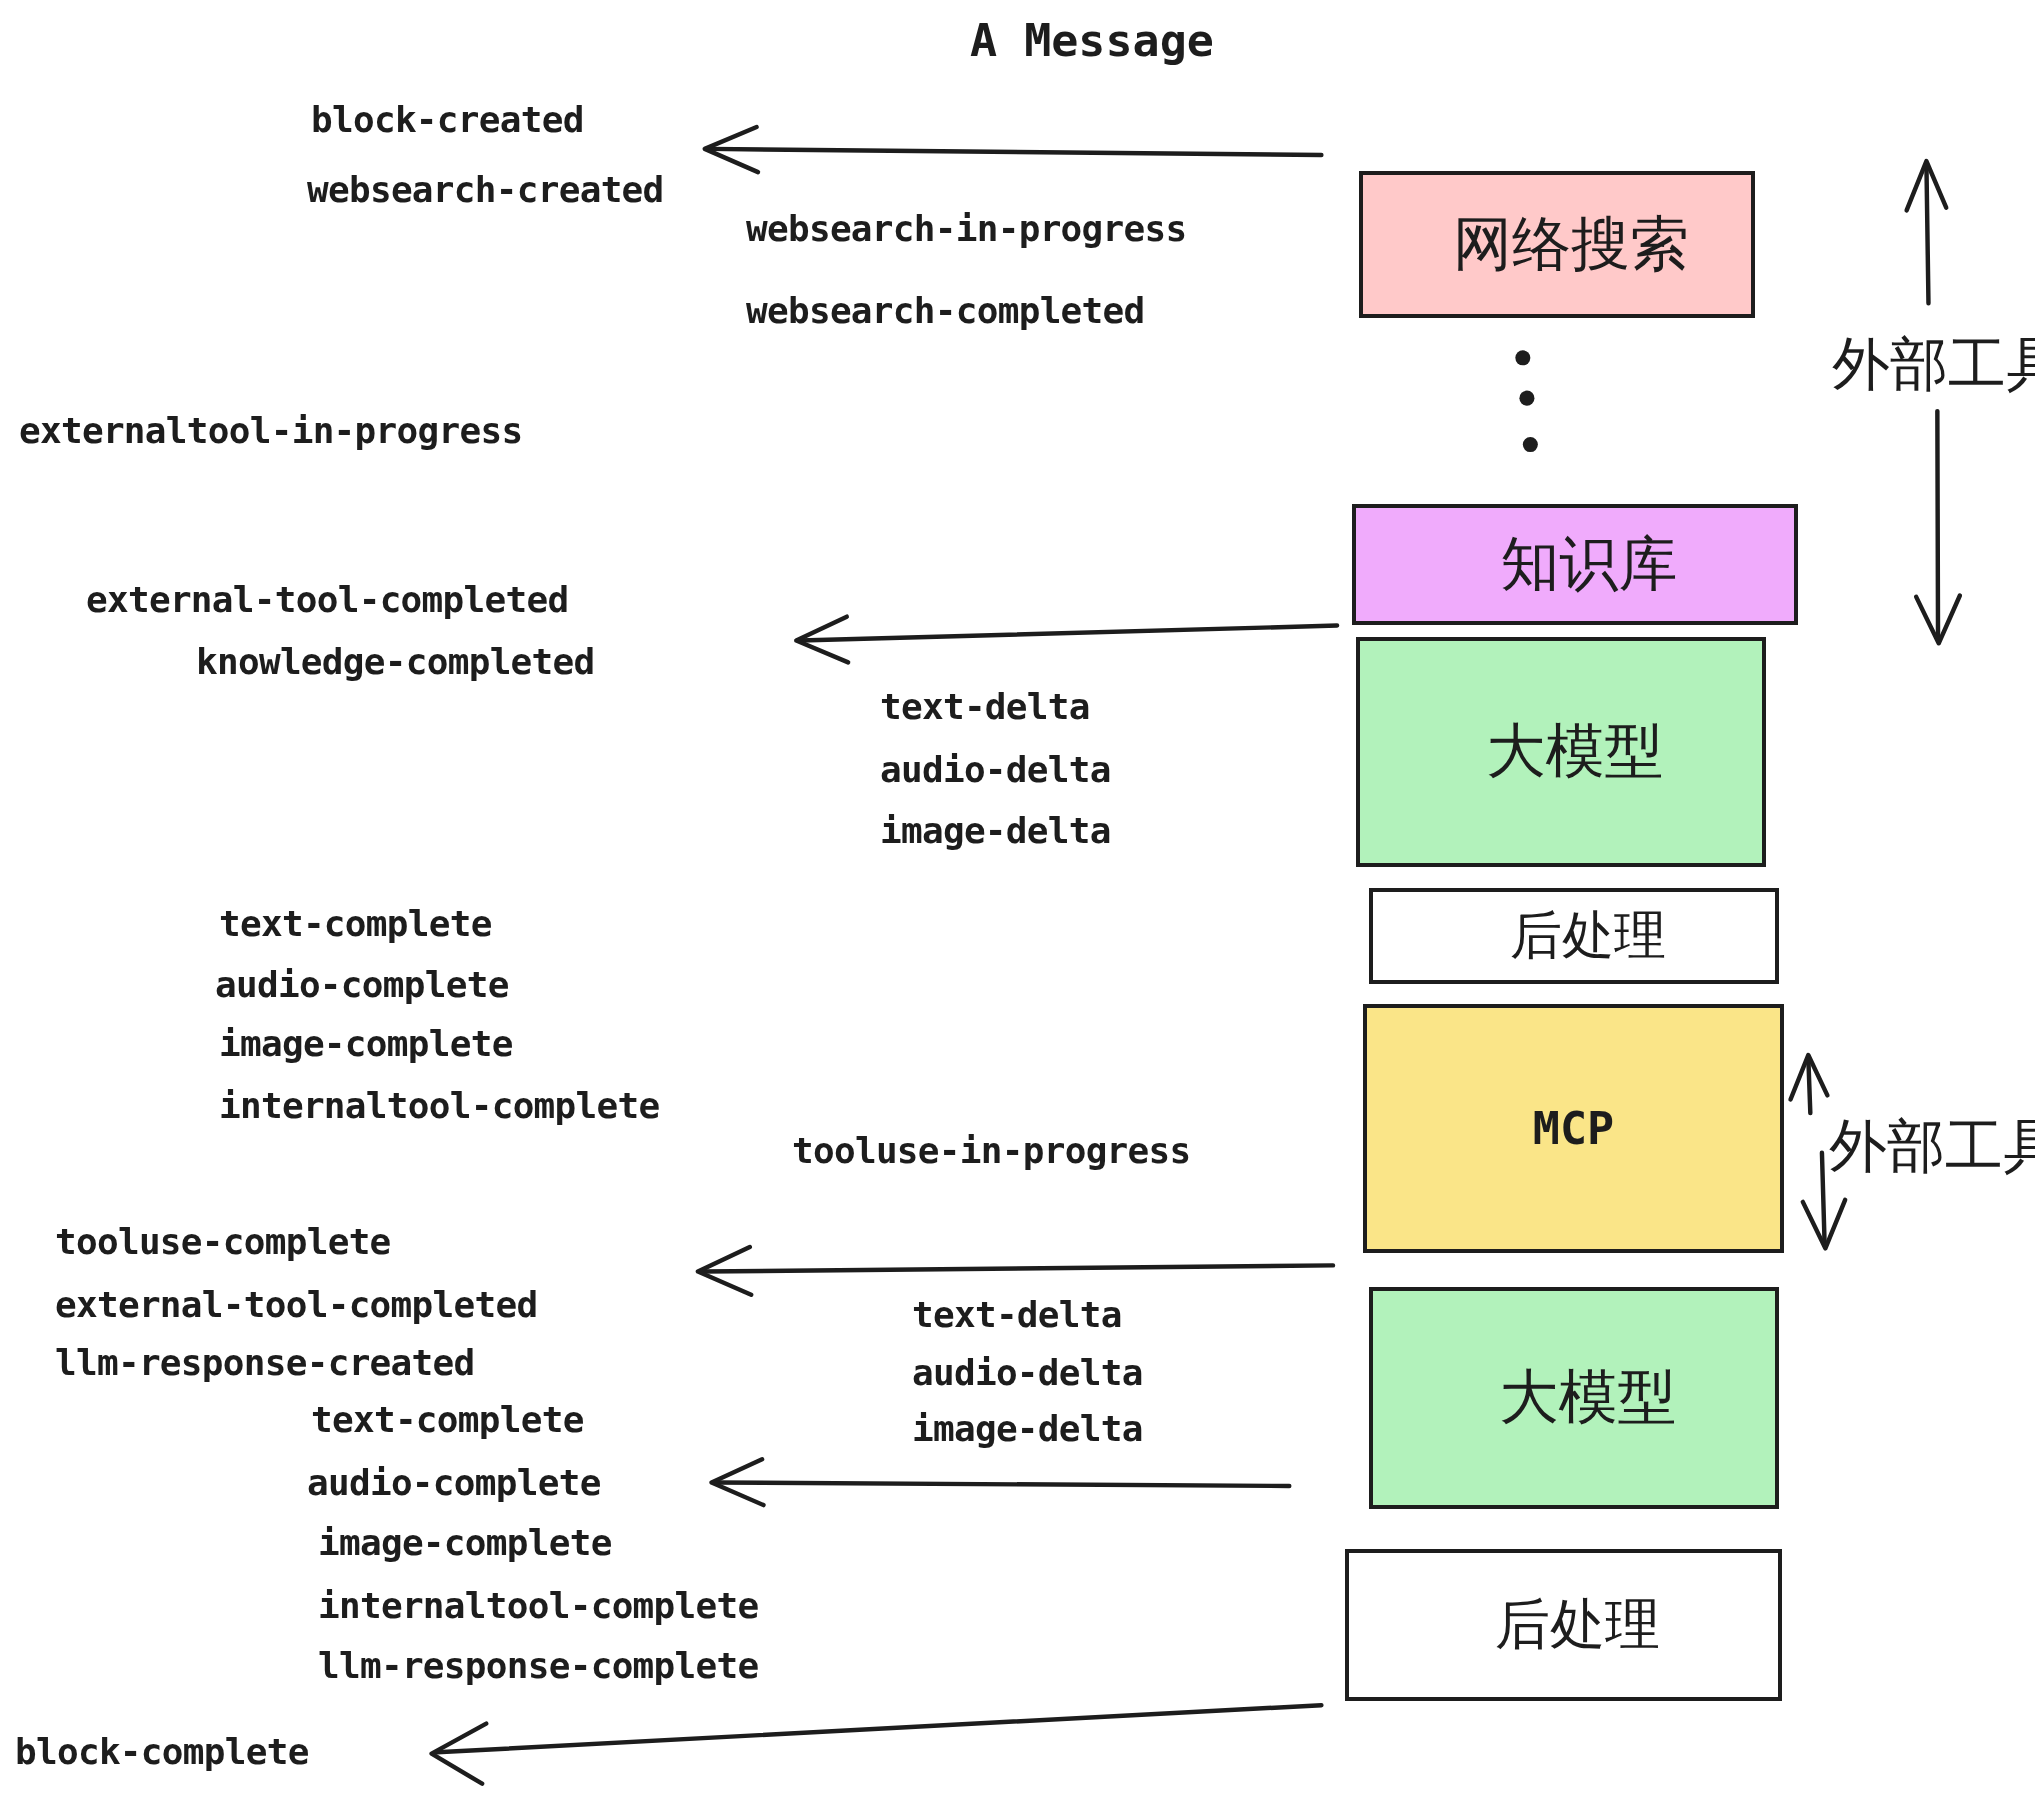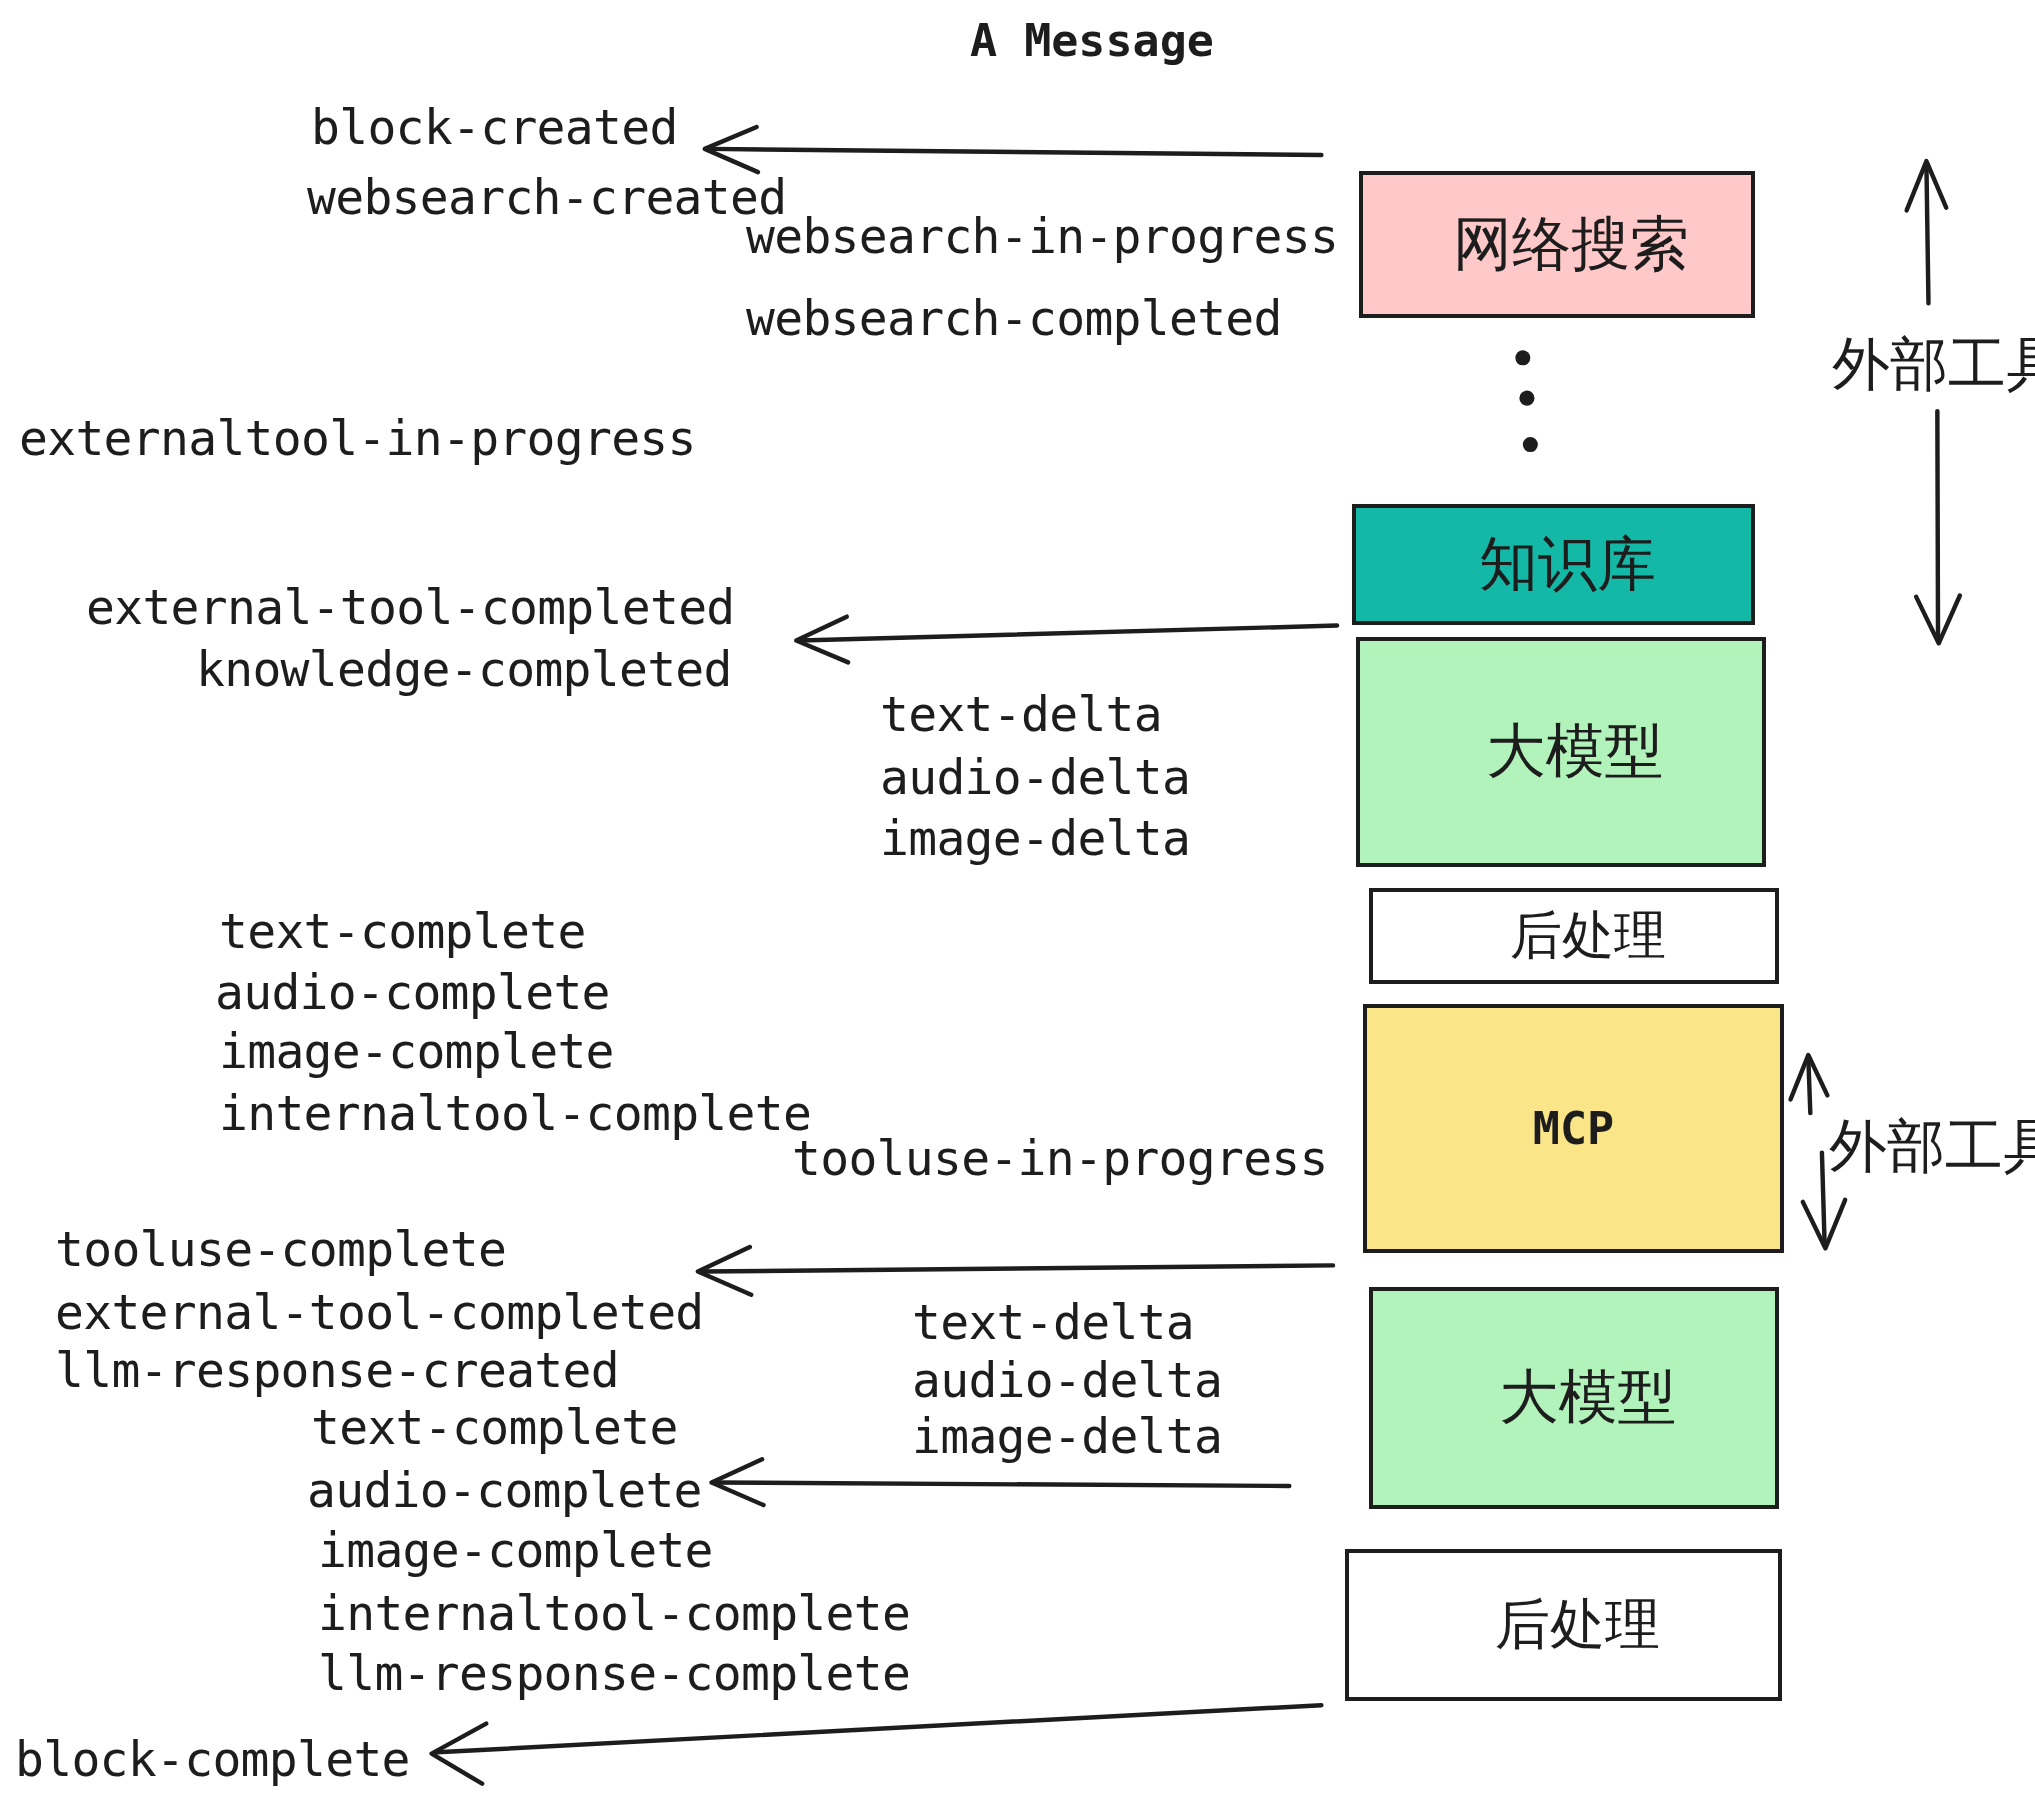--- a/index.html
+++ b/index.html
@@ -14,21 +14,21 @@
   .title{
     position:absolute;
     font-family:"DejaVu Sans Mono", monospace;
     font-size:45px;font-weight:bold;
     white-space:nowrap;
     color:#1d1d1d;
   }
   .evt{
     position:absolute;
     font-family:"DejaVu Sans Mono", monospace;
-    font-size:48px;font-weight:normal;
+    font-size:36px;font-weight:bold;
     white-space:nowrap;
     color:#1d1d1d;
     letter-spacing:-0.7px;
   }
   .box{
     position:absolute;
     border:4.1px solid #1d1d1d;
     display:flex;align-items:center;justify-content:center;
     box-sizing:border-box;
   }
@@ -93,21 +93,21 @@
   <div class="evt" style="left:318px;top:1585px;">internaltool-complete</div>
   <div class="evt" style="left:318px;top:1645px;">llm-response-complete</div>
   <div class="evt" style="left:15px;top:1731px;">block-complete</div>
   <div class="evt" style="left:912px;top:1294px;">text-delta</div>
   <div class="evt" style="left:912px;top:1352px;">audio-delta</div>
   <div class="evt" style="left:912px;top:1408px;">image-delta</div>
 
   <div class="box" style="left: 1359px; top: 171px; width: 396px; height: 147px; background-color: rgb(255, 201, 201);">
     <span class="cjk">网络搜索</span>
   </div>
-  <div class="box" style="left: 1352px; top: 504px; width: 403px; height: 121px; background-color: #14b8a6;">
+  <div class="box" style="left: 1352px; top: 504px; width: 446px; height: 121px; background-color: #f0abfc;">
     <span class="cjk">知识库</span>
   </div>
   <div class="box" style="left: 1356px; top: 637px; width: 410px; height: 230px; background-color: rgb(178, 242, 187);">
     <span class="cjk">大模型</span>
   </div>
   <div class="box" style="left: 1369px; top: 888px; width: 410px; height: 96px; background-color: rgb(255, 255, 255);">
     <span class="cjk" style="font-size:52px;">后处理</span>
   </div>
   <div class="box" style="left: 1363px; top: 1004px; width: 421px; height: 249px; background-color: rgb(250, 229, 136);">
     <span class="mono">MCP</span>

